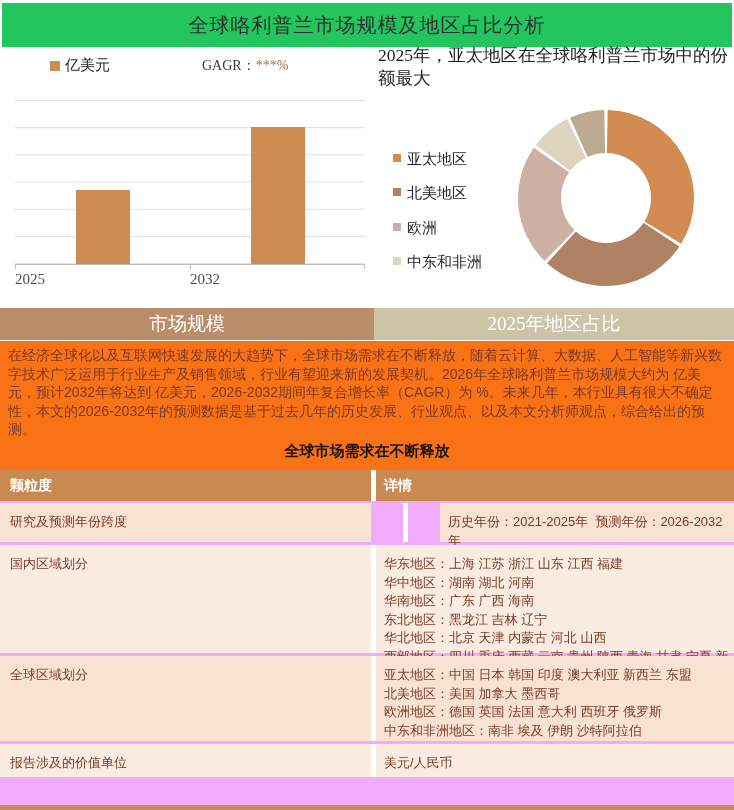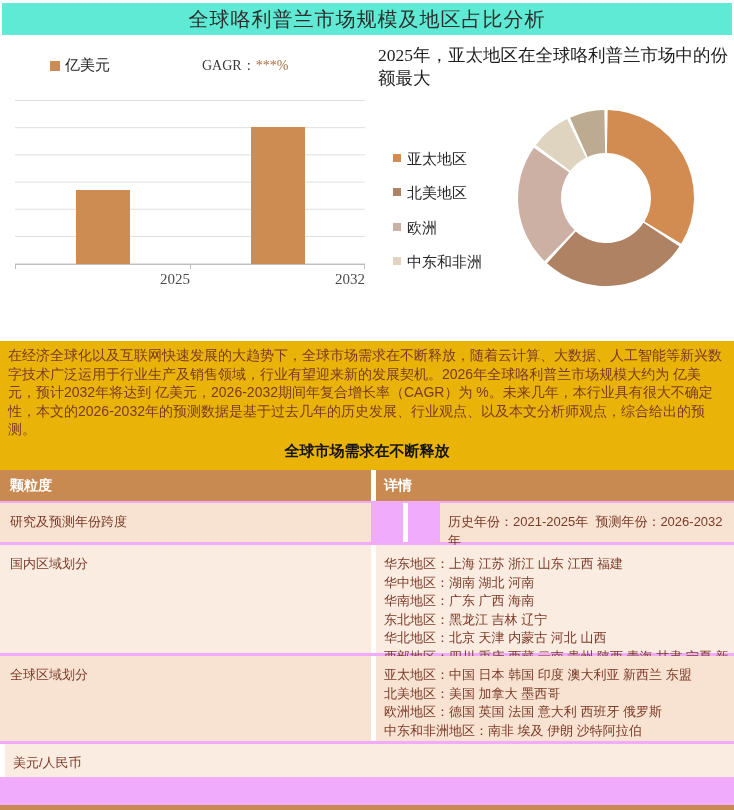--- a/index.html
+++ b/index.html
@@ -1,53 +1,53 @@
 <!DOCTYPE html>
 <html><head>
 <meta charset="utf-8">
 <style>
   html,body{margin:0;padding:0;}
   body{width:734px;height:810px;background:#fff;font-family:"Liberation Sans",sans-serif;overflow:hidden;}
   .page{position:relative;width:734px;height:810px;background:#fff;}
 
-  .title-bar{position:absolute;top:3px;left:2px;right:2px;height:32px;background:#5eead4;
+  .title-bar{position:absolute;top:3px;left:2px;right:2px;height:44px;background:#22c55e;
     display:flex;align-items:center;justify-content:center;font-family:"Liberation Serif",serif;
     font-size:20px;color:#2e2e2e;letter-spacing:1px;}
 
   
   .bar-legend{position:absolute;top:56px;left:50px;display:flex;align-items:center;font-size:15px;color:#1f1f1f;}
   .legend-swatch{width:10px;height:10px;background:#cd8c52;margin-right:5px;flex:none;}
   .cagr{margin-left:92px;font-family:"Liberation Serif",serif;font-size:14px;color:#3a3a3a;}
   .cagr-value{color:#a87043;}
   #barPlot{position:absolute;left:15px;top:100px;width:350px;height:164px;border-bottom:1px solid #bdbdbd;
     background-image:linear-gradient(to bottom,#dedede 1px,transparent 1px);background-size:100% 27.2px;
     display:flex;}
   .bar-slot{flex:1;display:flex;align-items:flex-end;justify-content:center;}
   .bar{width:54px;background:#cd8c52;}
   .tick{position:absolute;top:265px;width:1px;height:4px;background:#bdbdbd;}
   .x-labels{position:absolute;left:15px;top:271px;width:350px;display:flex;}
-  .x-label{flex:1;text-align:right;font-family:"Liberation Serif",serif;font-size:15px;color:#4d4d4d;}
+  .x-label{flex:1;text-align:left;font-family:"Liberation Serif",serif;font-size:15px;color:#4d4d4d;}
 
   
   .headline{position:absolute;left:378px;top:44px;width:352px;font-family:"Liberation Serif",serif;
     font-size:17.5px;line-height:1.32;color:#1f1f1f;}
   .pie-legend{position:absolute;left:393px;top:150px;display:flex;flex-direction:column;gap:17px;}
   .pie-legend-item{display:flex;align-items:flex-start;font-size:15px;color:#262626;width:100px;line-height:1.15;}
   .pie-swatch{width:8px;height:8px;margin:4px 6px 0 0;flex:none;}
   #donutSvg{position:absolute;left:517px;top:109px;}
 
   
   .tabs{position:absolute;top:308px;left:0;width:734px;height:32px;display:flex;}
   .tab{display:flex;align-items:center;justify-content:center;color:#fff;
     font-family:"Liberation Serif",serif;font-size:19px;cursor:pointer;}
   .tab-left{width:374px;background:#ba8d6b;}
   .tab-right{flex:1;background:#cdc4a8;}
 
   
-  .desc{position:absolute;top:341px;left:0;width:734px;height:151px;background:#eab308;box-sizing:border-box;}
+  .desc{position:absolute;top:341px;left:0;width:734px;height:151px;background:#f97316;box-sizing:border-box;}
   .desc p{margin:5px 8px 0;font-size:14px;line-height:18.5px;color:#7a3a28;}
   .gran-heading{margin:3px 0 0;text-align:center;font-size:15px;font-weight:bold;color:#141414;}
 
   
   .gtable{position:absolute;top:470px;left:0;width:734px;height:340px;background:#f0abfc;}
   .t-header{height:31px;display:flex;background:#c98a52;color:#fff;font-weight:bold;font-size:14px;}
   .t-h-left{width:371px;display:flex;align-items:center;padding-left:10px;box-sizing:border-box;}
   .gap-col{width:5px;background:#fff;flex:none;}
   .t-h-right{flex:1;display:flex;align-items:center;padding-left:8px;}
   .t-row{display:flex;margin-top:3px;}
@@ -108,20 +108,24 @@
       </div>
     </div>
   <svg id="donutSvg" width="180" height="180">
       <path d="M 90.69 1.02 A 88 88 0 0 1 164.19 134.72 L 127.45 112.38 A 45 45 0 0 0 89.86 44.01 Z" fill="#d28c51"></path>
       <path d="M 162.38 137.57 A 88 88 0 0 1 30.00 154.29 L 58.83 122.39 A 45 45 0 0 0 126.52 113.84 Z" fill="#ae8263"></path>
       <path d="M 27.54 151.98 A 88 88 0 0 1 16.83 38.65 L 52.09 63.25 A 45 45 0 0 0 57.57 121.21 Z" fill="#ccb0a4"></path>
       <path d="M 18.81 35.92 A 88 88 0 0 1 50.01 10.11 L 69.06 48.66 A 45 45 0 0 0 53.11 61.86 Z" fill="#ded4bf"></path>
       <path d="M 53.07 8.67 A 88 88 0 0 1 87.31 1.02 L 88.14 44.01 A 45 45 0 0 0 70.63 47.92 Z" fill="#bcab90"></path>
     </svg>
 
+  <div class="tabs">
+    <div class="tab tab-left">市场规模</div>
+    <div class="tab tab-right">2025年地区占比</div>
+  </div>
 
   <div class="desc">
     <p>在经济全球化以及互联网快速发展的大趋势下，全球市场需求在不断释放，随着云计算、大数据、人工智能等新兴数字技术广泛运用于行业生产及销售领域，行业有望迎来新的发展契机。2026年全球咯利普兰市场规模大约为 亿美元，预计2032年将达到 亿美元，2026-2032期间年复合增长率（CAGR）为 %。未来几年，本行业具有很大不确定性，本文的2026-2032年的预测数据是基于过去几年的历史发展、行业观点、以及本文分析师观点，综合给出的预测。</p>
     <div class="gran-heading">全球市场需求在不断释放</div>
   </div>
 
   <div class="gtable">
     <div class="t-header">
       <div class="t-h-left">颗粒度</div>
       <div class="gap-col"></div>
@@ -145,20 +149,21 @@
         </div>
         <div class="t-row" style="height: 85px;">
           <div class="t-cell-left bg-a">全球区域划分</div>
           <div class="gap-col"></div>
           <div class="t-cell-right bg-a">亚太地区：中国 日本 韩国 印度 澳大利亚 新西兰 东盟
 北美地区：美国 加拿大 墨西哥
 欧洲地区：德国 英国 法国 意大利 西班牙 俄罗斯
 中东和非洲地区：南非 埃及 伊朗 沙特阿拉伯</div>
         </div>
         <div class="t-row" style="height: 33px;">
+          <div class="t-cell-left bg-b">报告涉及的价值单位</div>
           <div class="gap-col"></div>
           <div class="t-cell-right bg-b">美元/人民币</div>
         </div>
       </div>
     <div class="bottom-strip"></div>
   </div>
 
 </div>
 
 </body></html>

